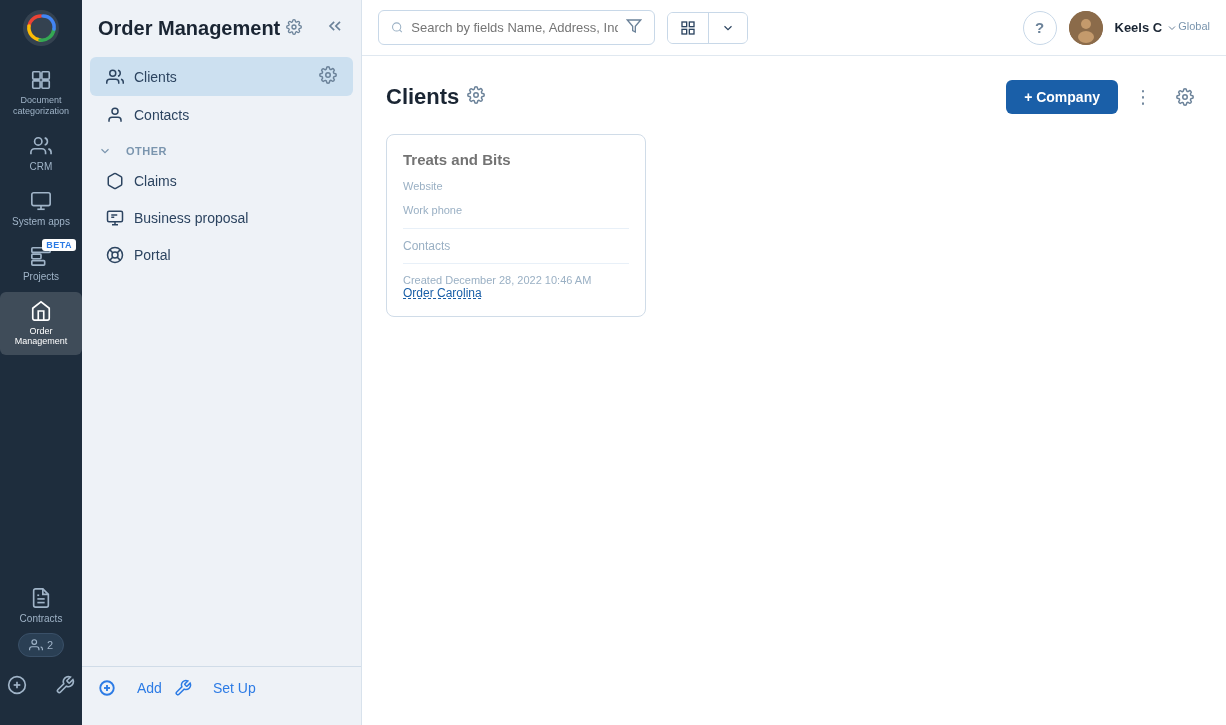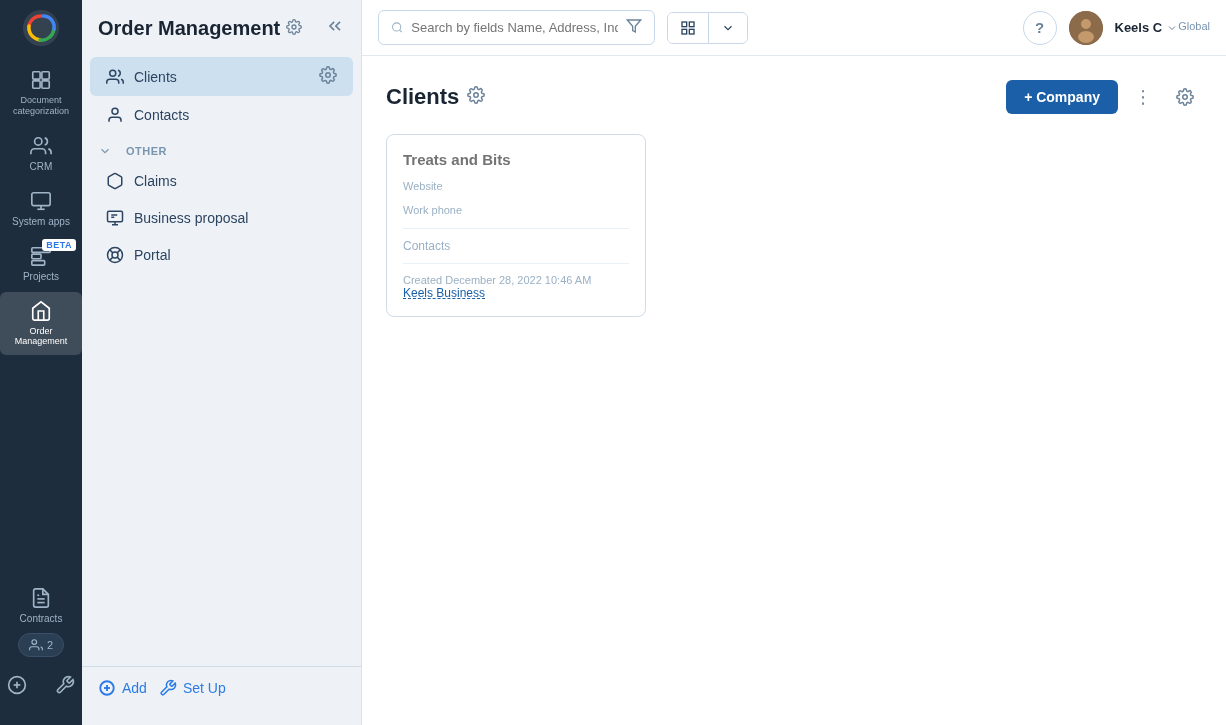--- a/index.html
+++ b/index.html
@@ -118,21 +118,21 @@
 
     .sidebar-footer {
       padding: 12px 16px;
       display: flex;
       gap: 12px;
       border-top: 1px solid #d0dce8;
     }
     .sidebar-footer-btn {
       display: flex;
       align-items: center;
-      gap: 6px;
+      gap: 21px;
       color: #2c7be5;
       font-size: 14px;
       cursor: pointer;
       font-weight: 500;
     }
     .sidebar-footer-btn svg { width: 18px; height: 18px; }
 
     
     .main {
       flex: 1;
@@ -631,16 +631,16 @@
     <div class="client-card">
       <div class="client-card-name">Treats and Bits</div>
       <div class="client-card-field">Website</div>
       <div class="client-card-field">Work phone</div>
       <hr class="client-card-divider">
       <div class="client-card-label">Contacts</div>
       <hr class="client-card-divider">
       <div class="client-card-created">
         <span>Created</span>&nbsp;<span>December 28, 2022 10:46 AM</span>
       </div>
-      <div class="client-card-user">Keels Business</div>
+      <div class="client-card-user">Order Carolina</div>
     </div>
   </div>
 </div>
 
 </body></html>

